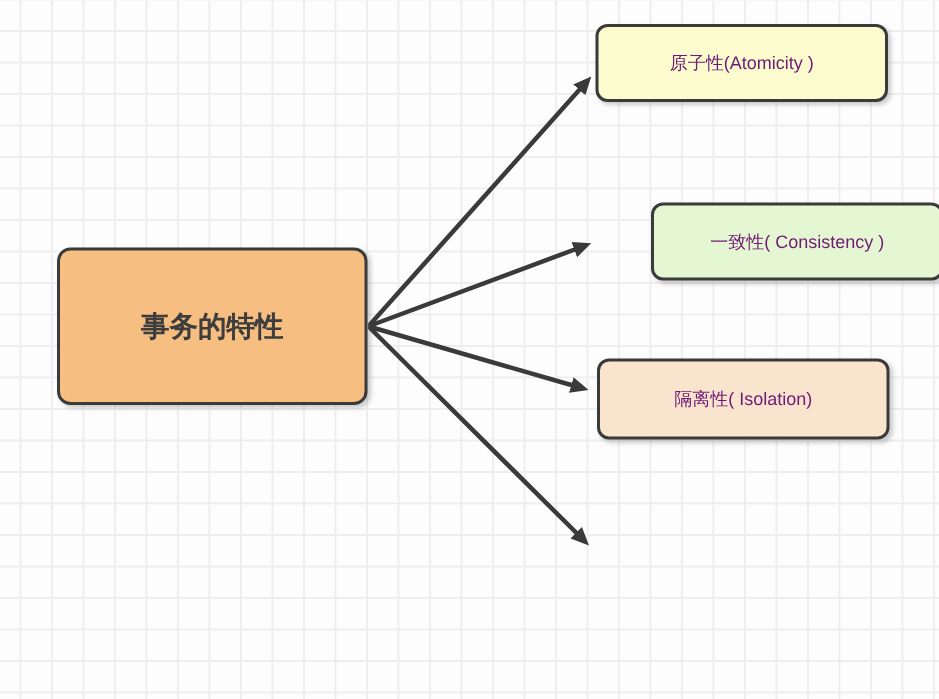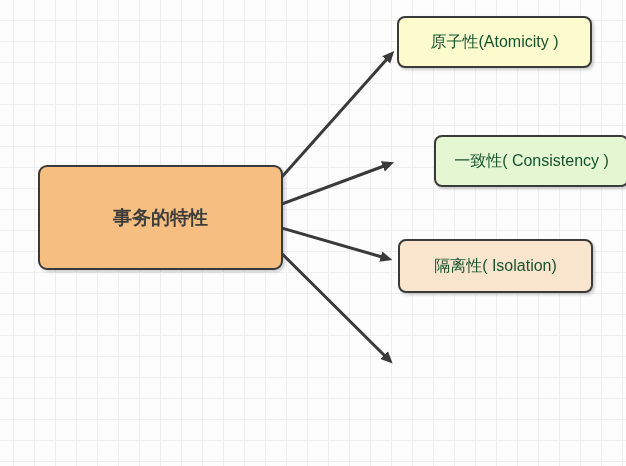--- a/index.html
+++ b/index.html
@@ -22,27 +22,27 @@
     position:absolute;left:0;top:0;width:626px;height:466px;
   }
   .node{
     position:absolute;
     box-sizing:border-box;
     border:2px solid #3a3a3a;
     border-radius:8px;
     display:flex;
     align-items:center;
     justify-content:center;
-    color:#14532d;
-    font-size:16px;
+    color:#701a75;
+    font-size:12px;
     box-shadow:2px 2px 3px rgba(80,80,80,0.28);
     white-space:nowrap;
   }
   .node.root{
-    left:38px;top:165px;width:245px;height:105px;
+    left:38px;top:165px;width:207px;height:105px;
     font-size:19px;
     font-weight:bold;
     color:#3d3d3d;
     border-radius:9px;
   }
   .node.n1{left:397px;top:16px;width:195px;height:52px;}
   .node.n2{left:398px;top:135px;width:195px;height:52px;}
   .node.n3{left:398px;top:239px;width:195px;height:54px;}
   .node.n4{left:398px;top:348px;width:195px;height:52px;}
 </style>

